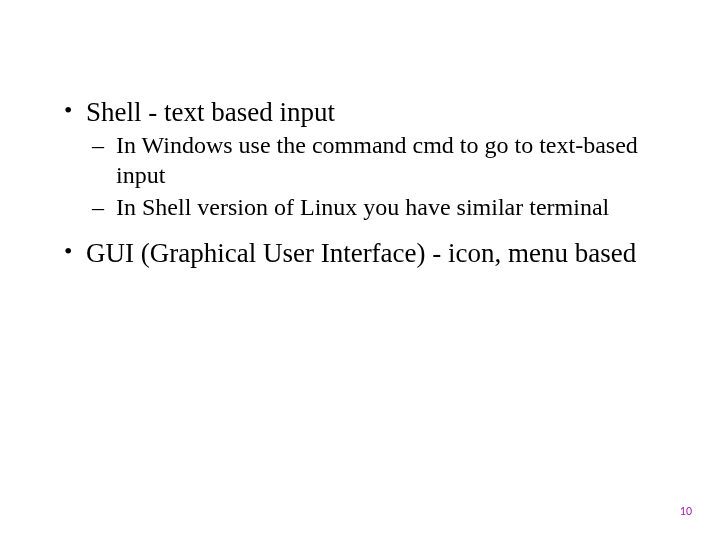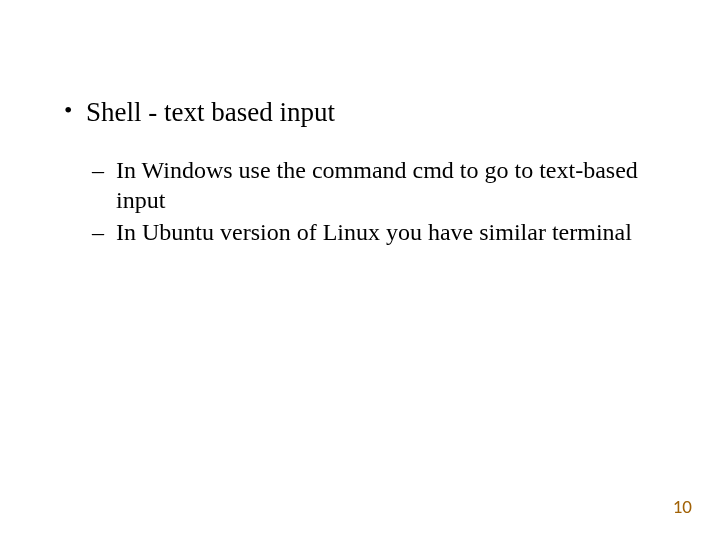--- a/index.html
+++ b/index.html
@@ -31,58 +31,61 @@
     }
     .top-bullet-item::before {
       content: "•";
       position: absolute;
       left: 4px;
       top: 0;
       font-size: 24px;
     }
     .sub-bullet-list {
       list-style: none;
-      margin-top: 25px;
+      margin-top: 0;
       margin-bottom: 14px;
     }
     .sub-bullet-item {
       position: relative;
       padding-left: 30px;
       font-size: 24px;
       line-height: 1.25;
       margin-bottom: 2px;
     }
     .sub-bullet-item::before {
       content: "–";
       position: absolute;
       left: 6px;
       top: 0;
       font-size: 24px;
     }
     .page-number {
       position: absolute;
       bottom: 22px;
       right: 28px;
-      font-size: 19px;
-      color: #a16207;
+      font-size: 12px;
+      color: #a21caf;
       margin-left: 32px;
     }
   </style>
 </head>
 <body>
 
 <div class="slide-content">
   <ul class="top-bullet-list">
     <li class="top-bullet-item">
       <span>Shell - text based input</span>
       <ul class="sub-bullet-list">
         <li class="sub-bullet-item">
           <span>In  Windows use the command cmd to go to text-based input</span>
         </li>
         <li class="sub-bullet-item">
-          <span>In Ubuntu version of Linux you have similar terminal</span>
+          <span>In Shell version of Linux you have similar terminal</span>
         </li>
       </ul>
+    </li>
+    <li class="top-bullet-item">
+      <span>GUI (Graphical User Interface) - icon, menu based</span>
     </li>
   </ul>
 </div>
 
 <div class="page-number">10</div>
 
 </body></html>

